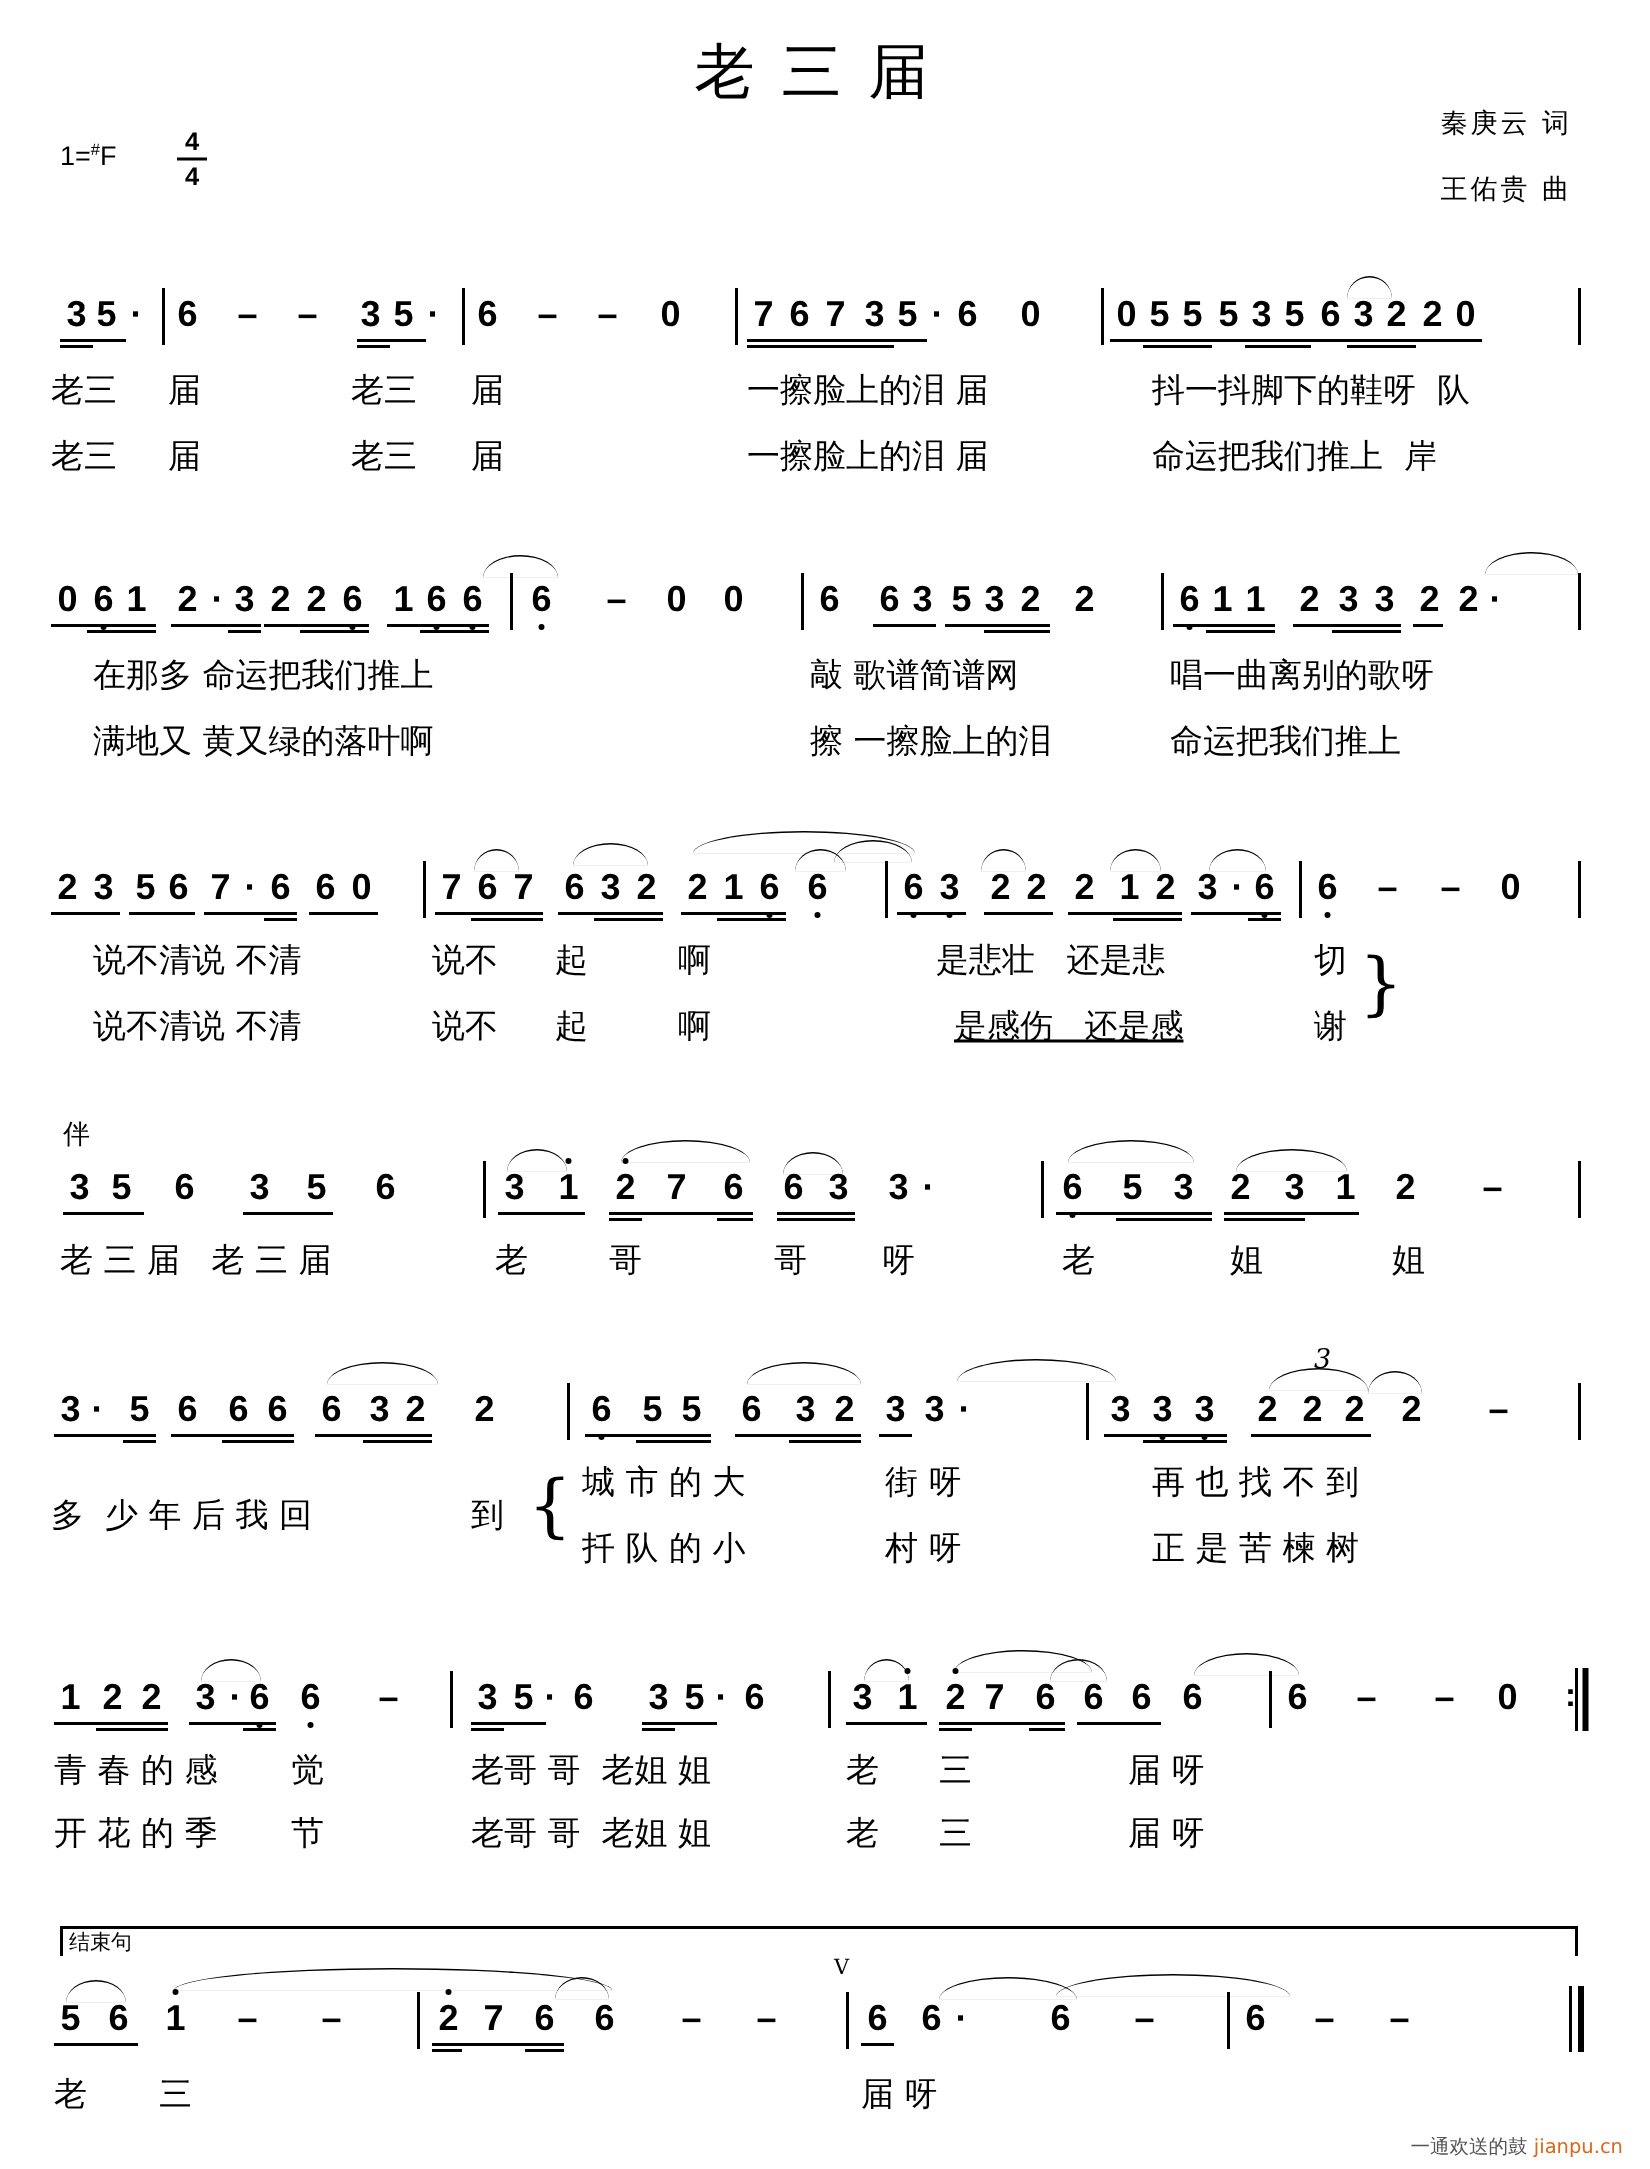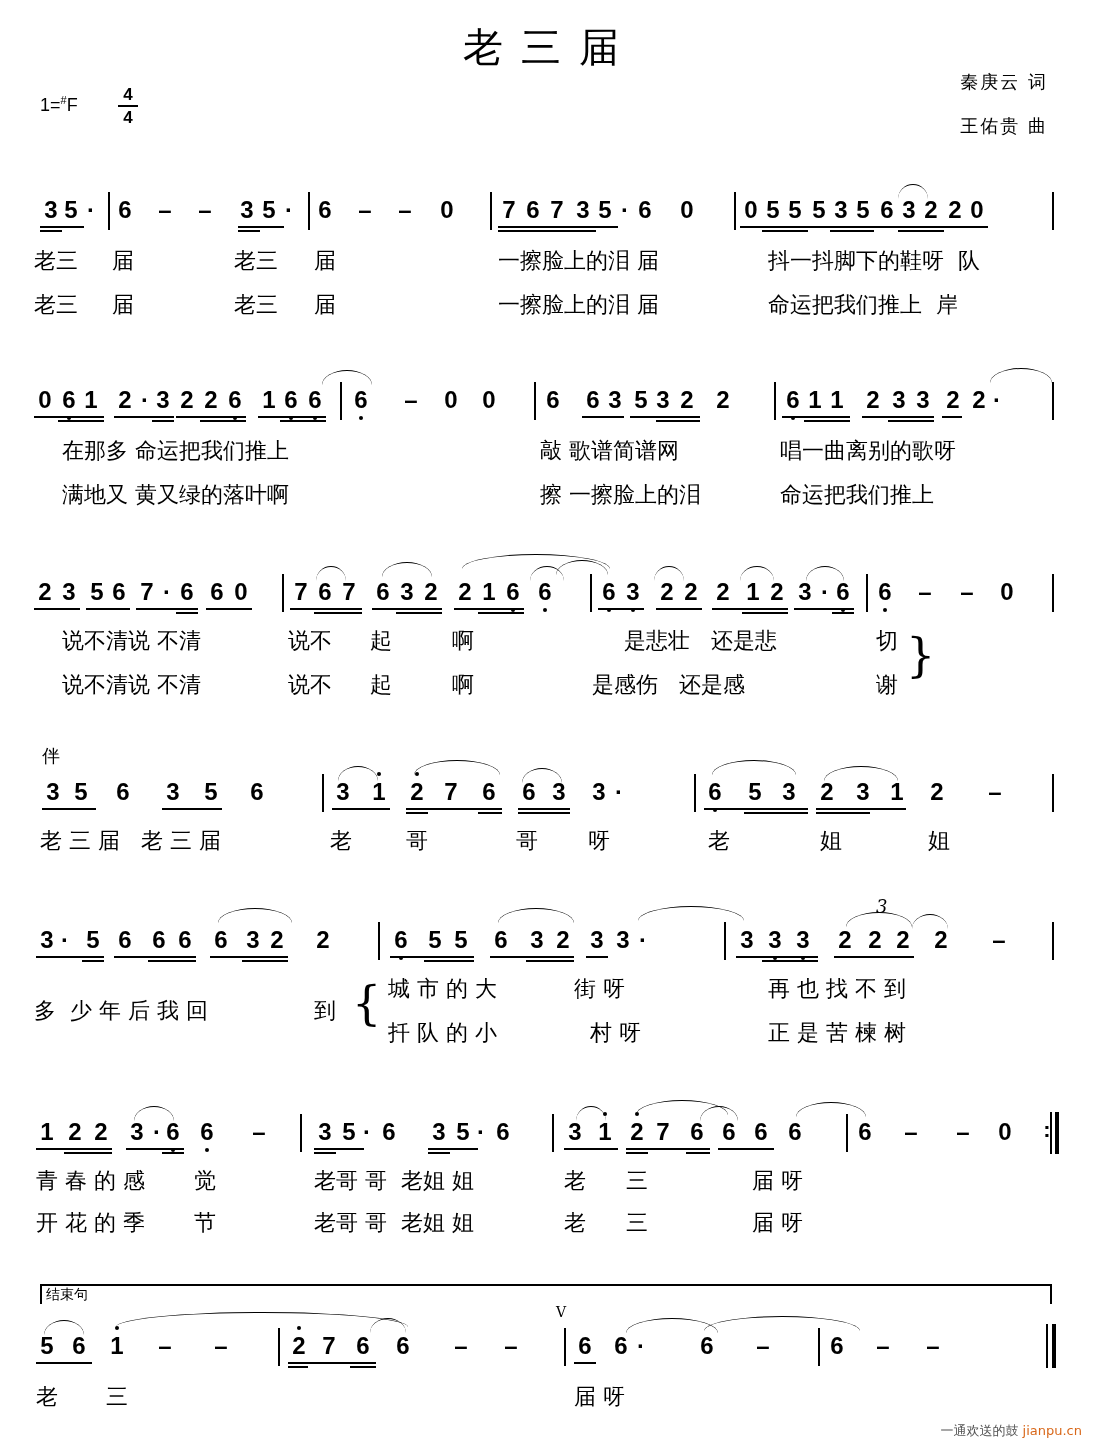--- a/index.html
+++ b/index.html
@@ -227,21 +227,21 @@
     <div class="lyric" style="left: 62px; top: 628px;">说不清说 不清</div>
     <div class="lyric" style="left: 288px; top: 628px;">说不</div>
     <div class="lyric" style="left: 370px; top: 628px;">起</div>
     <div class="lyric" style="left: 452px; top: 628px;">啊</div>
     <div class="lyric" style="left: 624px; top: 628px;">是悲壮   还是悲</div>
     <div class="lyric" style="left: 876px; top: 628px;">切</div>
     <div class="lyric" style="left: 62px; top: 672px;">说不清说 不清</div>
     <div class="lyric" style="left: 288px; top: 672px;">说不</div>
     <div class="lyric" style="left: 370px; top: 672px;">起</div>
     <div class="lyric" style="left: 452px; top: 672px;">啊</div>
-    <div class="lyric" style="left: 592px; top: 672px;">是感伤   还是感</div>
+    <div class="lyric" style="left: 636px; top: 672px; text-decoration: underline;">是感伤   还是感</div>
     <div class="lyric" style="left: 876px; top: 672px;">谢</div>
     <div class="brace" style="left: 906px; top: 632px;">}</div>
     <div class="note" style="left: 44px; top: 778px; position: absolute;">3</div>
     <div class="note" style="left: 72px; top: 778px; position: absolute;">5</div>
     <div class="note" style="left: 114px; top: 778px; position: absolute;">6</div>
     <div class="note" style="left: 164px; top: 778px; position: absolute;">3</div>
     <div class="note" style="left: 202px; top: 778px; position: absolute;">5</div>
     <div class="note" style="left: 248px; top: 778px; position: absolute;">6</div>
     <div class="note" style="left: 334px; top: 778px; position: absolute;">3</div>
     <div class="note" style="left: 370px; top: 778px; position: absolute;">1<div class="dotabove"></div></div>
@@ -334,21 +334,21 @@
     <div class="barline" style="left: 724px; top: 922px;"></div>
     <div class="barline" style="left: 1052px; top: 922px;"></div>
     <div class="arc" style="left: 218px; width: 74px; top: 908px;"></div>
     <div class="arc" style="left: 498px; width: 76px; top: 908px;"></div>
     <div class="arc" style="left: 638px; width: 106px; top: 906px;"></div>
     <div class="arc" style="left: 846px; width: 66px; top: 912px;"></div>
     <div class="arc" style="left: 912px; width: 36px; top: 914px;"></div>
     <div class="lyric" style="left: 34px; top: 998px;">多  少 年 后 我 回</div>
     <div class="lyric" style="left: 314px; top: 998px;">到</div>
     <div class="lyric" style="left: 388px; top: 976px;">城 市 的 大</div>
-    <div class="lyric" style="left: 574px; top: 976px;">街 呀</div>
+    <div class="lyric" style="left: 590px; top: 976px;">街 呀</div>
     <div class="lyric" style="left: 768px; top: 976px;">再 也 找 不 到</div>
     <div class="lyric" style="left: 388px; top: 1020px;">扦 队 的 小</div>
     <div class="lyric" style="left: 590px; top: 1020px;">村 呀</div>
     <div class="lyric" style="left: 768px; top: 1020px;">正 是 苦 楝 树</div>
     <div class="brace" style="left: 352px; top: 980px;">{</div>
     <div class="small" style="left: 876px; top: 896px; font-style: italic;">3</div>
     <div class="note" style="left: 38px; top: 1118px; position: absolute;">1</div>
     <div class="note" style="left: 66px; top: 1118px; position: absolute;">2</div>
     <div class="note" style="left: 92px; top: 1118px; position: absolute;">2</div>
     <div class="note" style="left: 128px; top: 1118px; position: absolute;">3</div>

